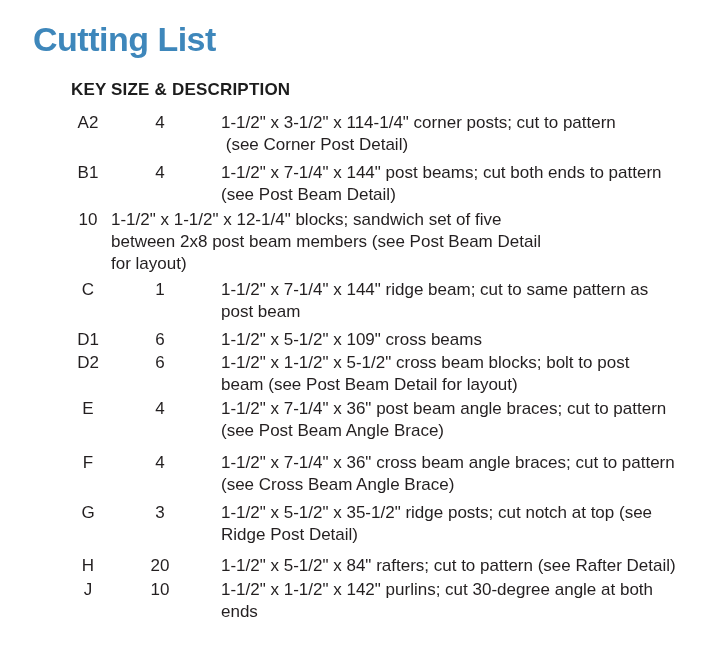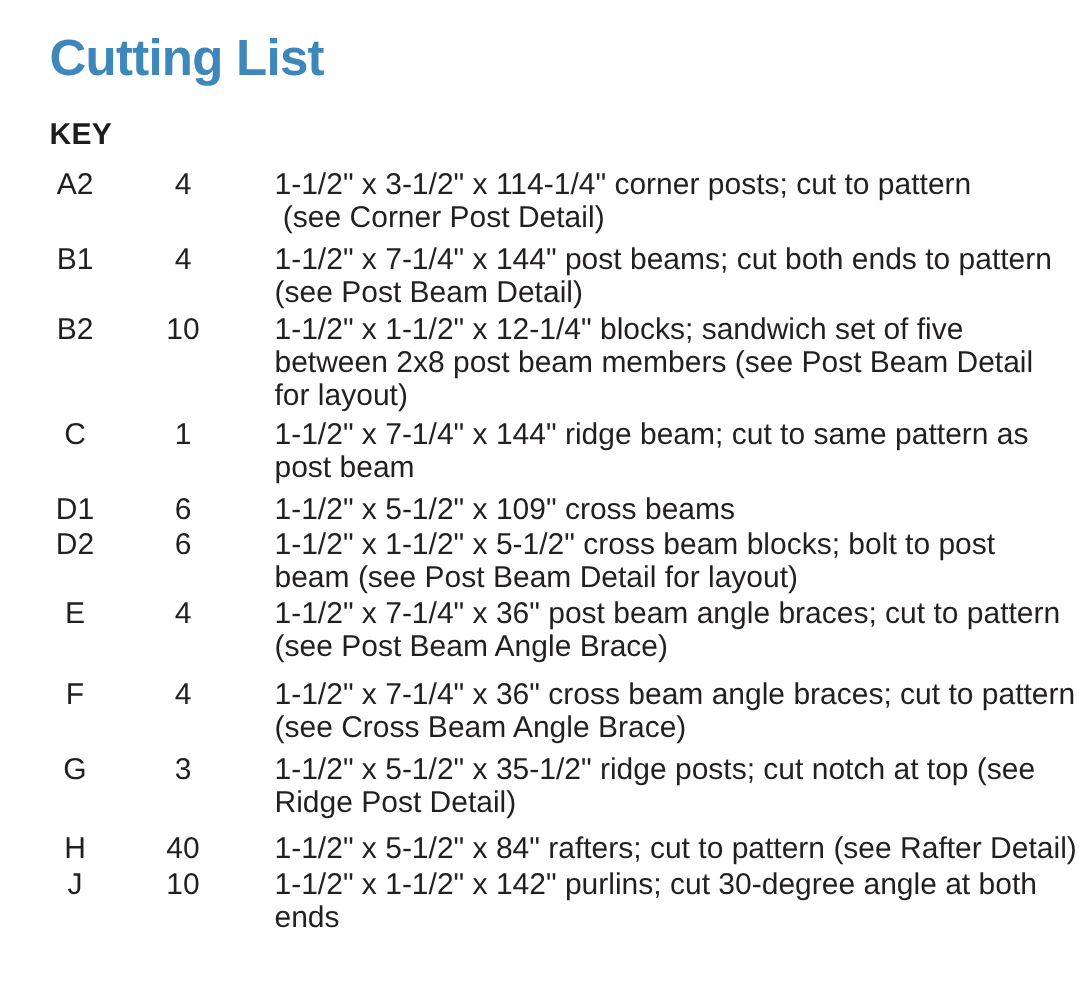--- a/index.html
+++ b/index.html
@@ -27,22 +27,23 @@
     color: #3e87bb;
     line-height: 38px;
   }
   .cutting-table {
     margin-top: 21px;
   }
   .trow {
     display: grid;
     grid-template-columns: 34px 110px 1fr;
     line-height: 22px;
-    font-size: 20px;
+    font-size: 17px;
     color: #231f20;
+    margin-left: 38px;
   }
   .trow .c-key {
     text-align: center;
     white-space: nowrap;
   }
   .trow .c-qty {
     text-align: center;
     white-space: nowrap;
   }
   .trow .c-desc {
@@ -60,39 +61,39 @@
 <body>
 
 <div class="page">
 
   <h1 class="page-title">Cutting List</h1>
 
   <div class="cutting-table">
 
     <div class="trow thead">
       <div class="c-key">KEY</div>
+      <div class="c-desc">SIZE &amp; DESCRIPTION</div>
     </div>
 
 
     <div class="trow" style="margin-top:11px">
       <div class="c-key">A2</div>
       <div class="c-qty">4</div>
       <div class="c-desc">1-1/2" x 3-1/2" x 114-1/4" corner posts; cut to pattern
  (see Corner Post Detail)</div>
     </div>
 
     <div class="trow" style="margin-top:6px">
       <div class="c-key">B1</div>
       <div class="c-qty">4</div>
       <div class="c-desc">1-1/2" x 7-1/4" x 144" post beams; cut both ends to pattern
 (see Post Beam Detail)</div>
     </div>
 
     <div class="trow" style="margin-top:3px">
-      <div class="c-key">B2</div>
       <div class="c-qty">10</div>
       <div class="c-desc">1-1/2" x 1-1/2" x 12-1/4" blocks; sandwich set of five
 between 2x8 post beam members (see Post Beam Detail
 for layout)</div>
     </div>
 
     <div class="trow" style="margin-top:4px">
       <div class="c-key">C</div>
       <div class="c-qty">1</div>
       <div class="c-desc">1-1/2" x 7-1/4" x 144" ridge beam; cut to same pattern as
@@ -128,21 +129,21 @@
 
     <div class="trow" style="margin-top:6px">
       <div class="c-key">G</div>
       <div class="c-qty">3</div>
       <div class="c-desc">1-1/2" x 5-1/2" x 35-1/2" ridge posts; cut notch at top (see
 Ridge Post Detail)</div>
     </div>
 
     <div class="trow" style="margin-top:9px">
       <div class="c-key">H</div>
-      <div class="c-qty">40</div>
+      <div class="c-qty">20</div>
       <div class="c-desc">1-1/2" x 5-1/2" x 84" rafters; cut to pattern (see Rafter Detail)</div>
     </div>
 
     <div class="trow" style="margin-top:2px">
       <div class="c-key">J</div>
       <div class="c-qty">10</div>
       <div class="c-desc">1-1/2" x 1-1/2" x 142" purlins; cut 30-degree angle at both
 ends</div>
     </div>
 

